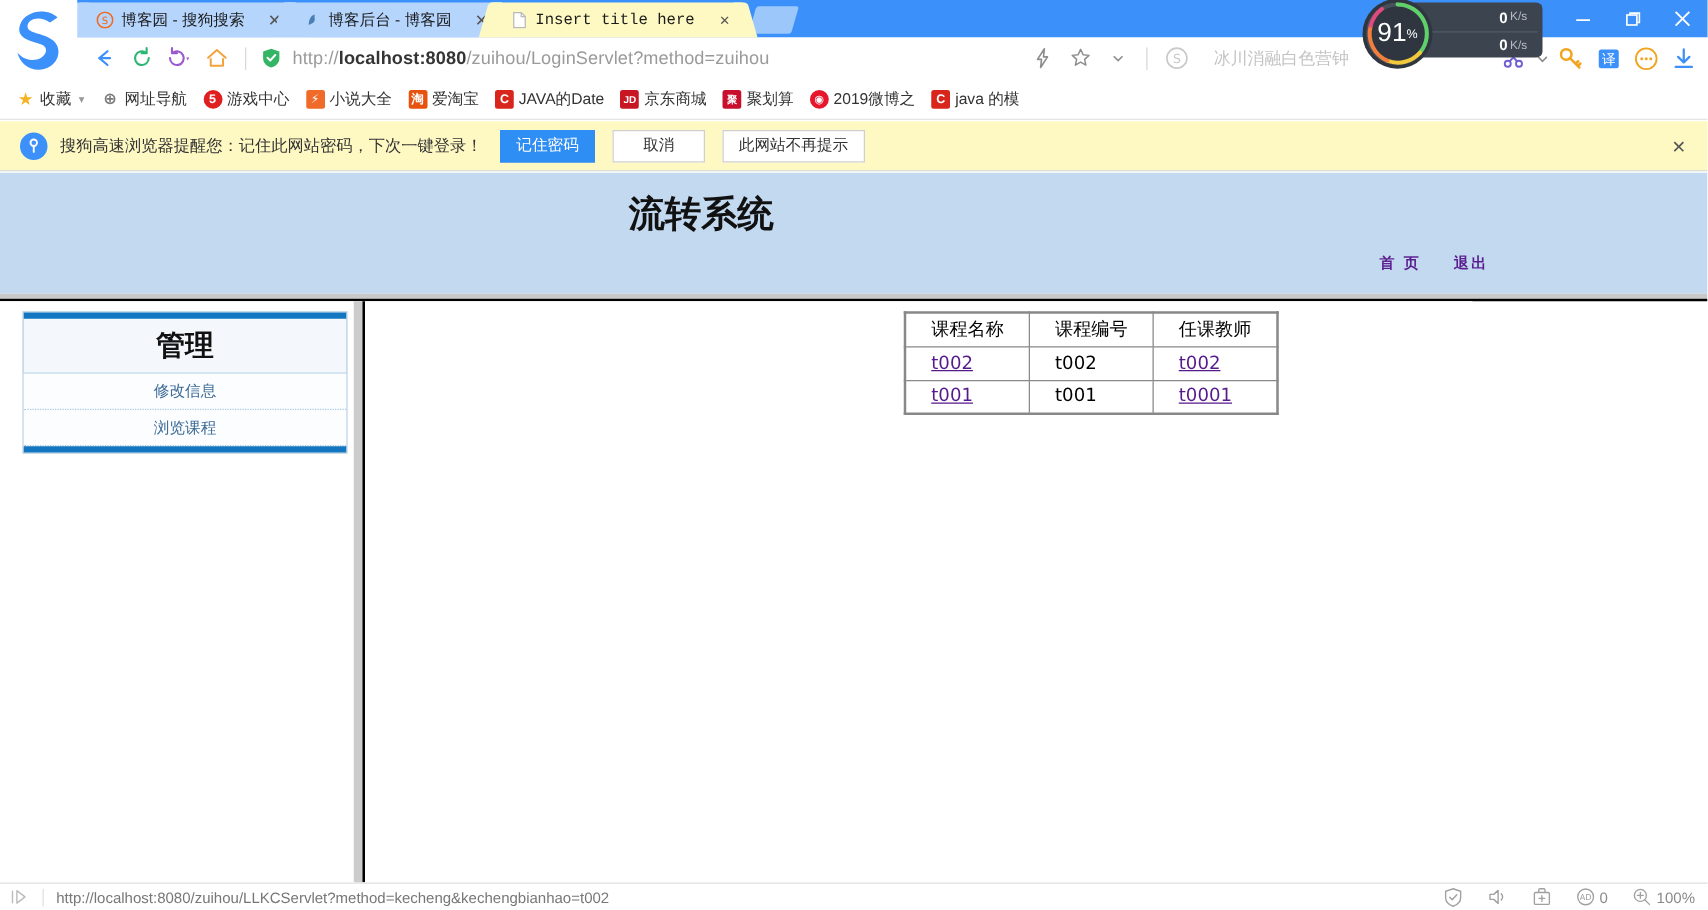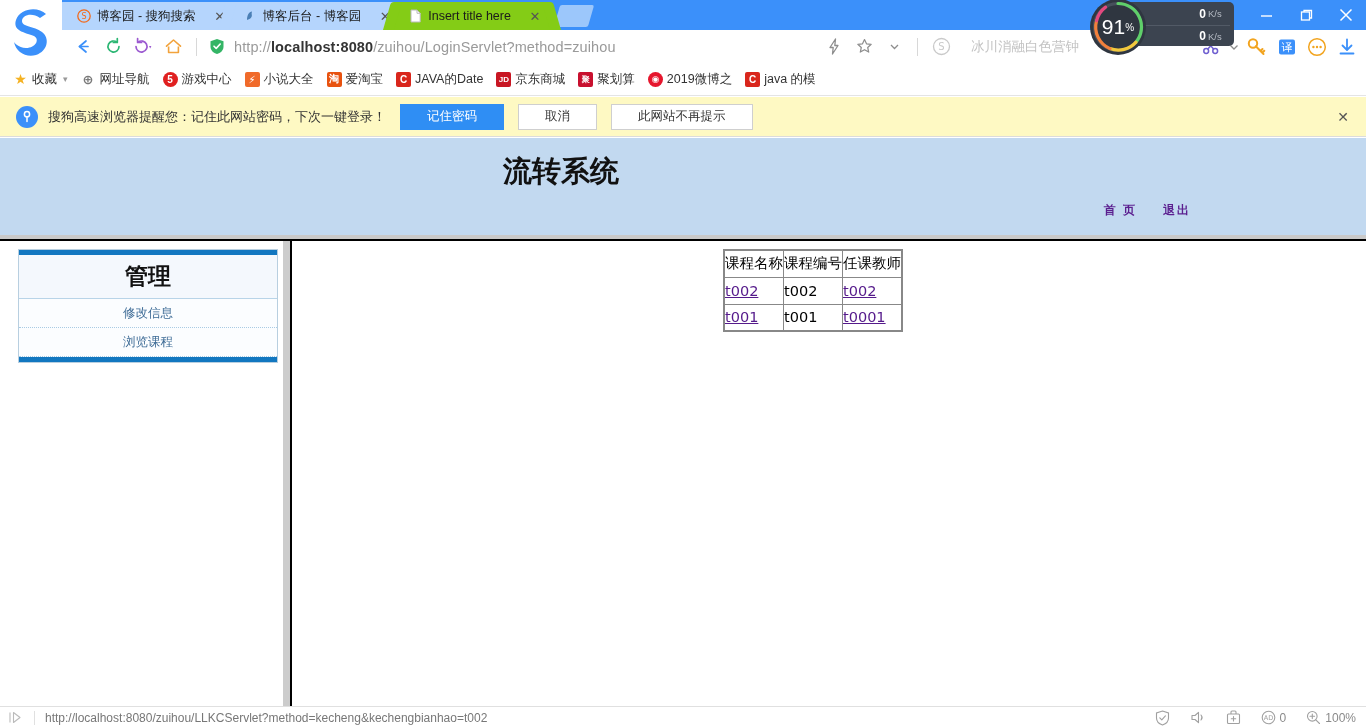--- a/index.html
+++ b/index.html
@@ -26,21 +26,21 @@
     position: relative;
     height: 28px; display: flex; align-items: center;
     padding: 0 6px 0 14px;
     font-size: 12.5px; color: #1b1b1b;
     background: #b5d5fd;
     border-top-left-radius: 3px; border-top-right-radius: 3px;
     margin-right: -8px;
     transform: skewX(0deg);
     white-space: nowrap;
   }
-  .tab.active { background: #84cc16; z-index: 3; }
+  .tab.active { background: #fef9c3; z-index: 3; font-family: Liberation Mono, monospace; }
   .tab .slant-l, .tab .slant-r {
     position: absolute; top: 0; width: 11px; height: 28px;
     background: inherit;
   }
   .tab .slant-l { left: -6px; transform: skewX(-16deg); border-top-left-radius: 3px; }
   .tab .slant-r { right: -6px; transform: skewX(16deg); border-top-right-radius: 3px; }
   .tab-fav {
     width: 16px; height: 16px; margin-right: 5px; flex: 0 0 16px;
     display: flex; align-items: center; justify-content: center;
     font-size: 11px; position: relative; z-index: 2;
@@ -147,21 +147,21 @@
     background: #fef9c3; display: flex; align-items: center;
     border-bottom: 1px solid #dcdcdc;
   }
   .notify-key {
     width: 22px; height: 22px; border-radius: 50%; background: #3b90fa;
     margin-left: 16px; display: flex; align-items: center; justify-content: center;
     color: #fff; font-size: 12px;
   }
   .notify-text { font-size: 13px; color: #333; margin-left: 10px; }
   .nbtn {
-    height: 26px; min-width: 74px; padding: 0 26px; margin-left: 14px;
+    height: 26px; min-width: 74px; padding: 0 12px; margin-left: 14px;
     display: flex; align-items: center; justify-content: center;
     font-size: 12.5px; border: 1px solid #cfcfcf; background: #fff; color: #333;
   }
   .nbtn.primary { background: #2f8ef4; border-color: #2f8ef4; color: #fff; }
   .notify-close {
     position: absolute; right: 14px; top: 11px; width: 18px; height: 18px;
     display: flex; align-items: center; justify-content: center;
     color: #555; font-size: 14px;
   }
 
@@ -227,21 +227,21 @@
   
   .data-table {
     position: absolute; left: 723px; top: 8px;
     border-collapse: collapse;
     border: 2px solid #888;
     background: #fff;
     font-size: 14.5px;
   }
   .data-table td, .data-table th {
     border: 1px solid #888;
-    padding: 3px 0;
+    padding: 3px 20px;
     text-align: left;
     font-weight: normal;
     height: 27px;
     font-family: "DejaVu Sans", "Liberation Sans", sans-serif;
   }
   .data-table th { font-size: 14.5px; color: #000; }
   .cell-link { color: #551a8b; text-decoration: underline; }
 
   
   .statusbar {

